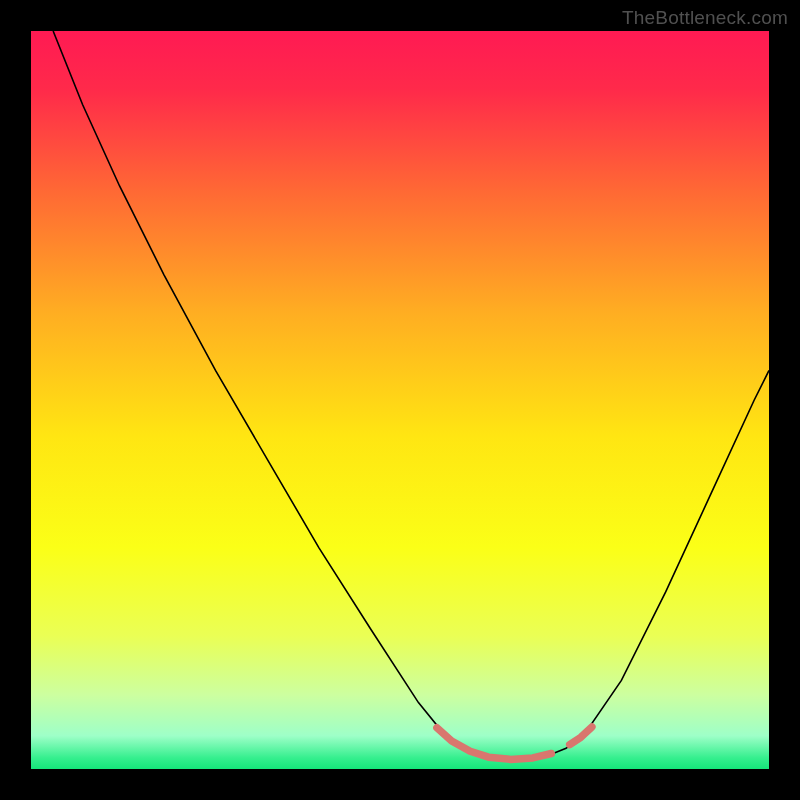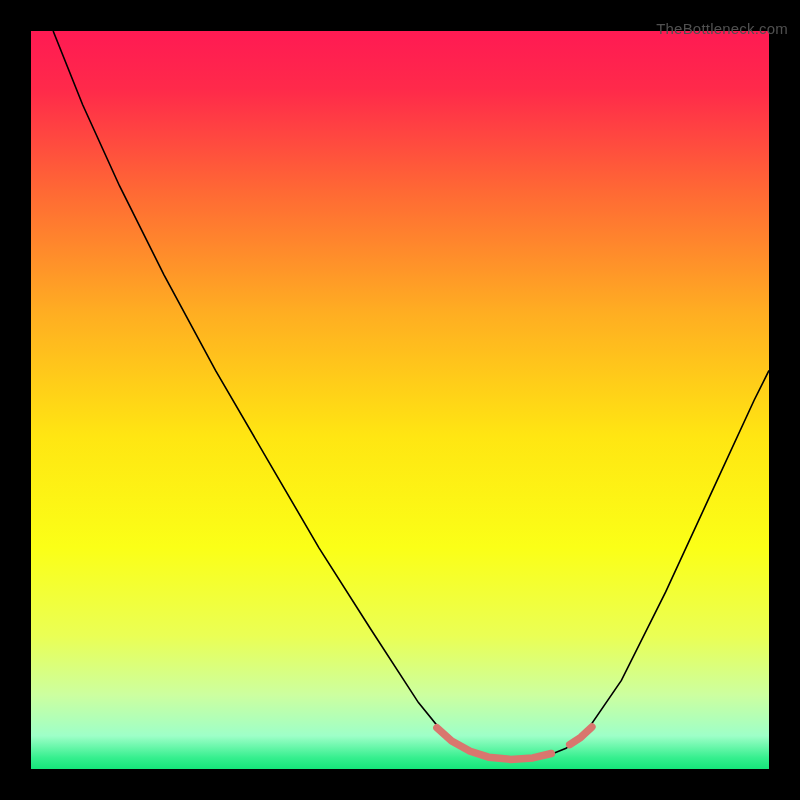--- a/index.html
+++ b/index.html
@@ -30,24 +30,24 @@
     inset: 0;
   }
   .curve-svg {
     position: absolute;
     inset: 0;
     width: 738px;
     height: 738px;
   }
   .watermark {
     position: absolute;
-    top: 20px;
+    top: 7px;
     right: 12px;
     color: #505050;
-    font-size: 15px;
+    font-size: 19px;
     font-weight: 500;
     letter-spacing: 0.2px;
   }
 </style>
 </head>
 <body>
 
 <div class="frame">
   <div class="plot-area">
     <svg class="gradient-bg" width="738" height="738" viewBox="0 0 738 738" preserveAspectRatio="none">

